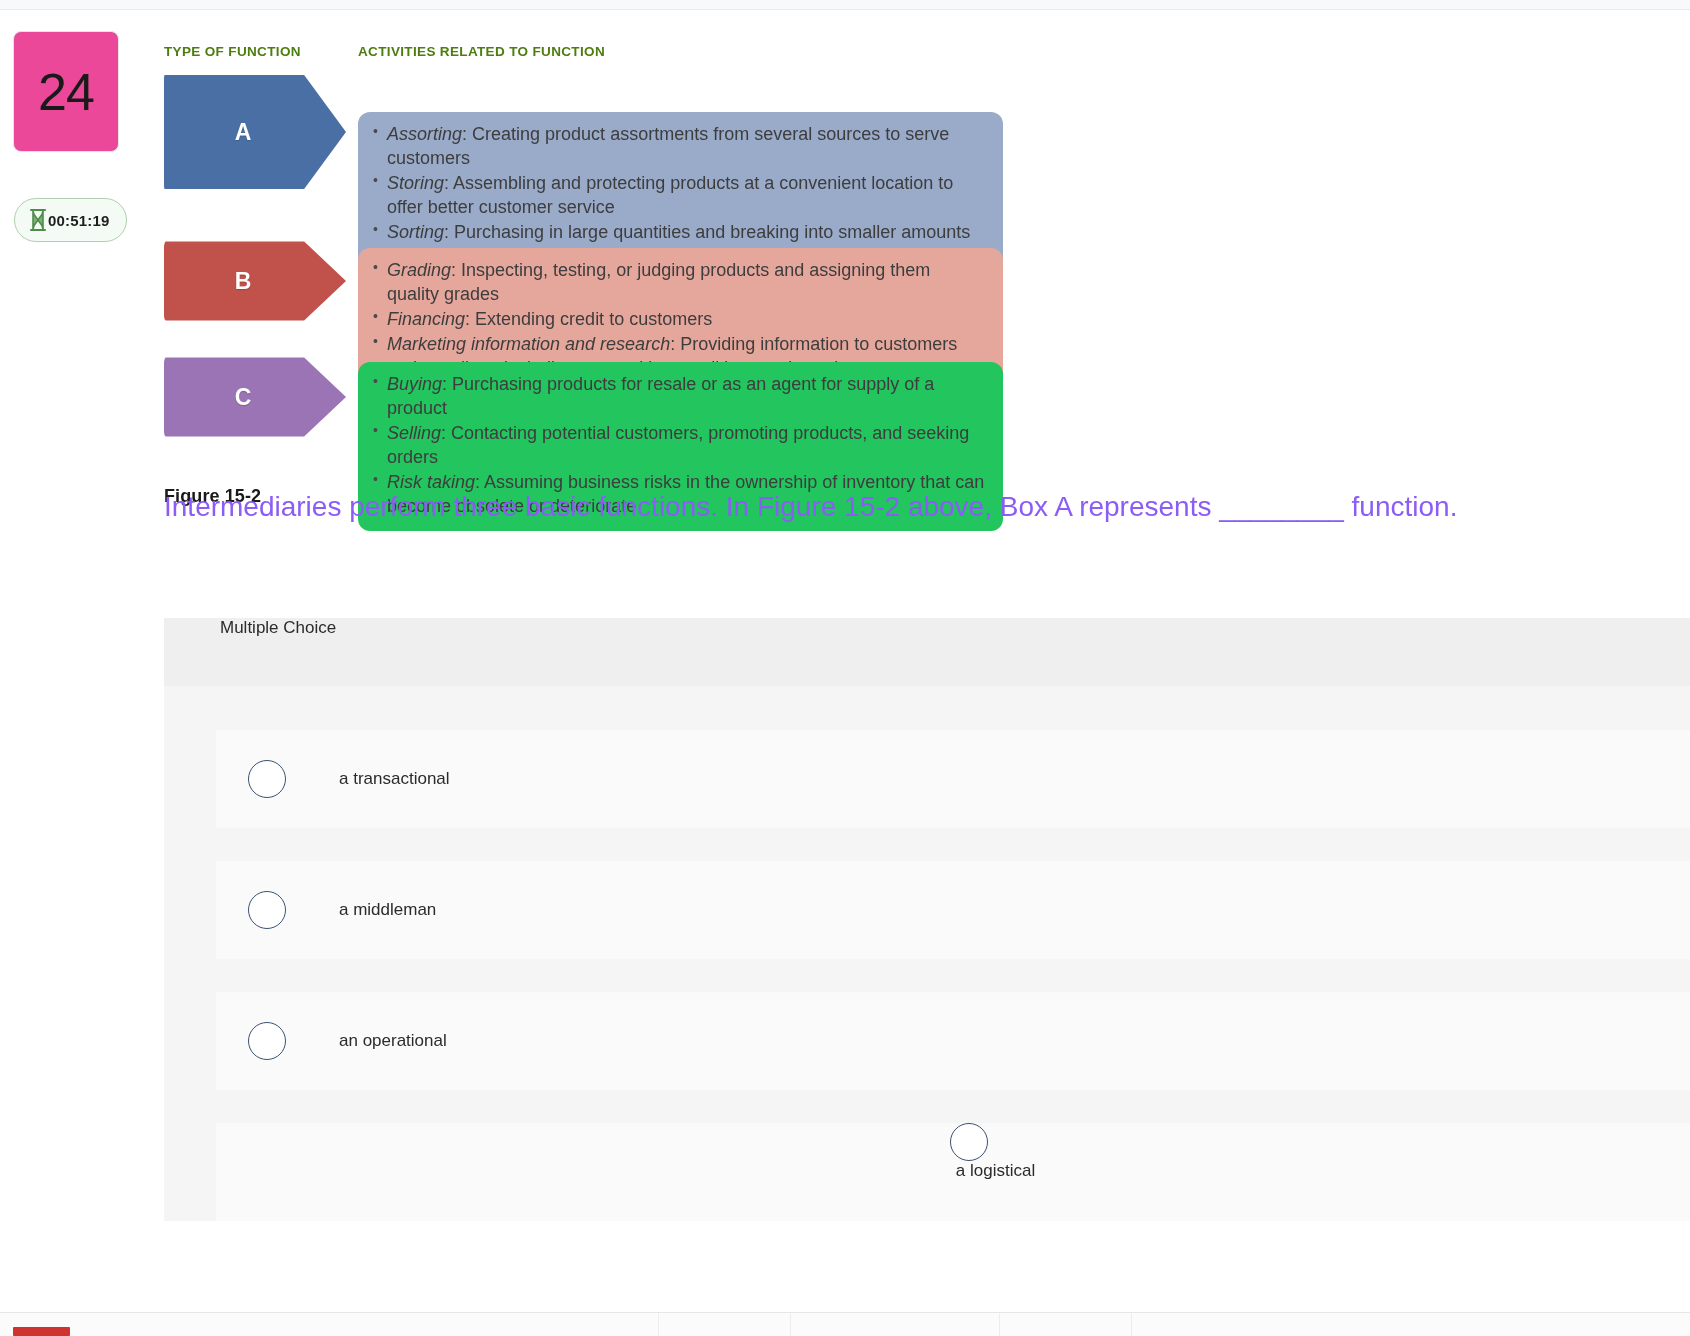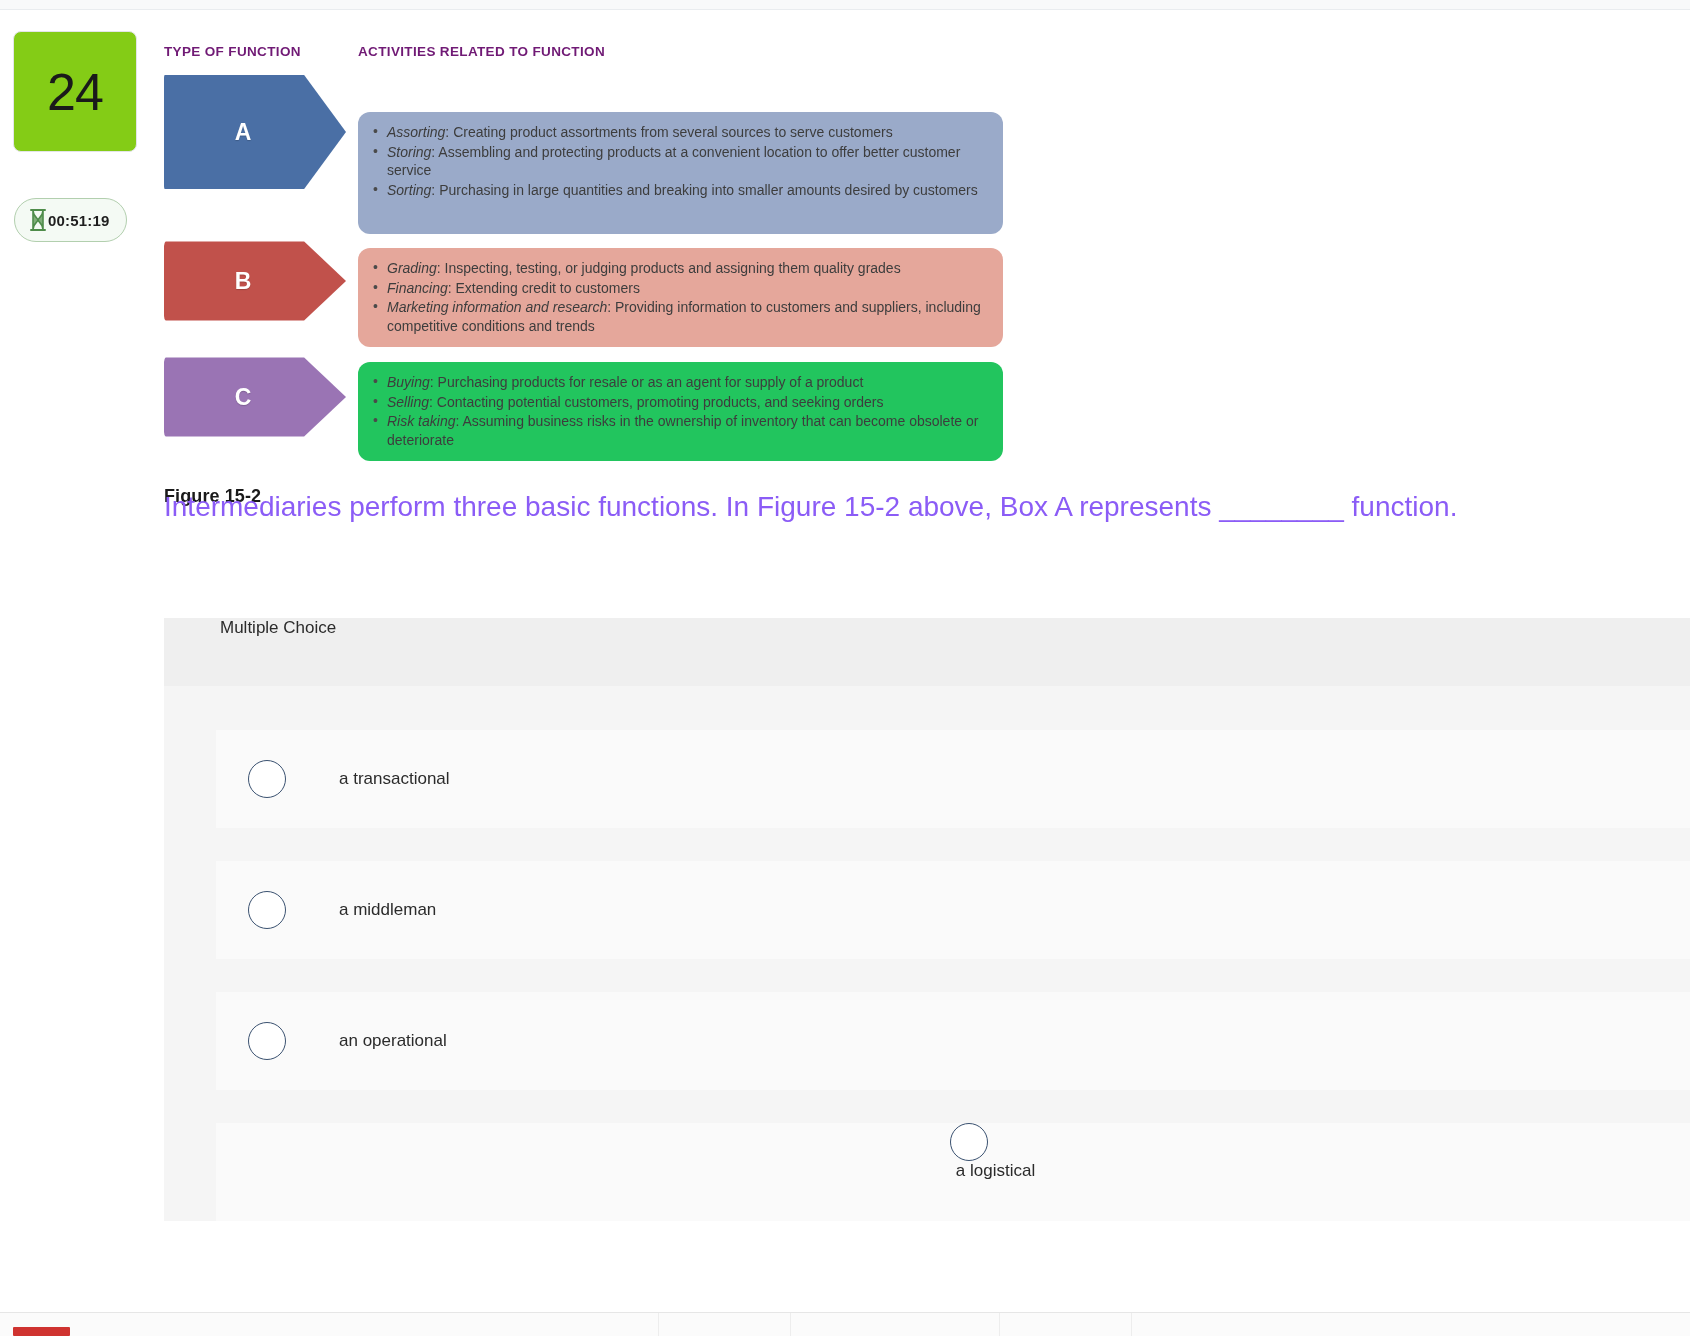--- a/index.html
+++ b/index.html
@@ -23,22 +23,22 @@
     left: 0; top: 0;
     width: 1690px; height: 10px;
     background: #f8f9fa;
     border-bottom: 1px solid #e9ecef;
   }
 
   
   .qnum-card {
     position: absolute;
     left: 13px; top: 31px;
-    width: 124px; height: 121px;
-    background: #84cc16;
+    width: 106px; height: 121px;
+    background: #ec4899;
     border: 1px solid #e3e5e8;
     border-radius: 8px;
     display: flex;
     align-items: center;
     justify-content: center;
   }
   .qnum-card .num {
     font-size: 52px;
     font-weight: 400;
     color: #1a1a1a;
@@ -78,21 +78,21 @@
   .fig-headers {
     position: relative;
     height: 26px;
   }
   .fig-h {
     position: absolute;
     top: 0;
     font-size: 13.5px;
     font-weight: 700;
     letter-spacing: 0.35px;
-    color: #701a75;
+    color: #4d7c0f;
   }
   .fig-h.col1 { left: 0px; }
   .fig-h.col2 { left: 194px; }
 
   .fig-rows { position: relative; }
 
   
   .arrow {
     position: relative;
     width: 182px;
@@ -113,21 +113,21 @@
   .callout {
     flex: none;
     border-radius: 12px;
     padding: 11px 16px 11px 14px;
     color: #3b3b3b;
   }
   .callout ul { list-style: none; }
   .callout li {
     position: relative;
     padding-left: 15px;
-    font-size: 14px;
+    font-size: 18px;
     line-height: 1.33;
     margin-bottom: 1px;
     color: #3d3d3d;
   }
   .callout li::before {
     content: "\2022";
     position: absolute;
     left: 1px; top: -1px;
     font-size: 14px;
     color: #4a4a4a;

